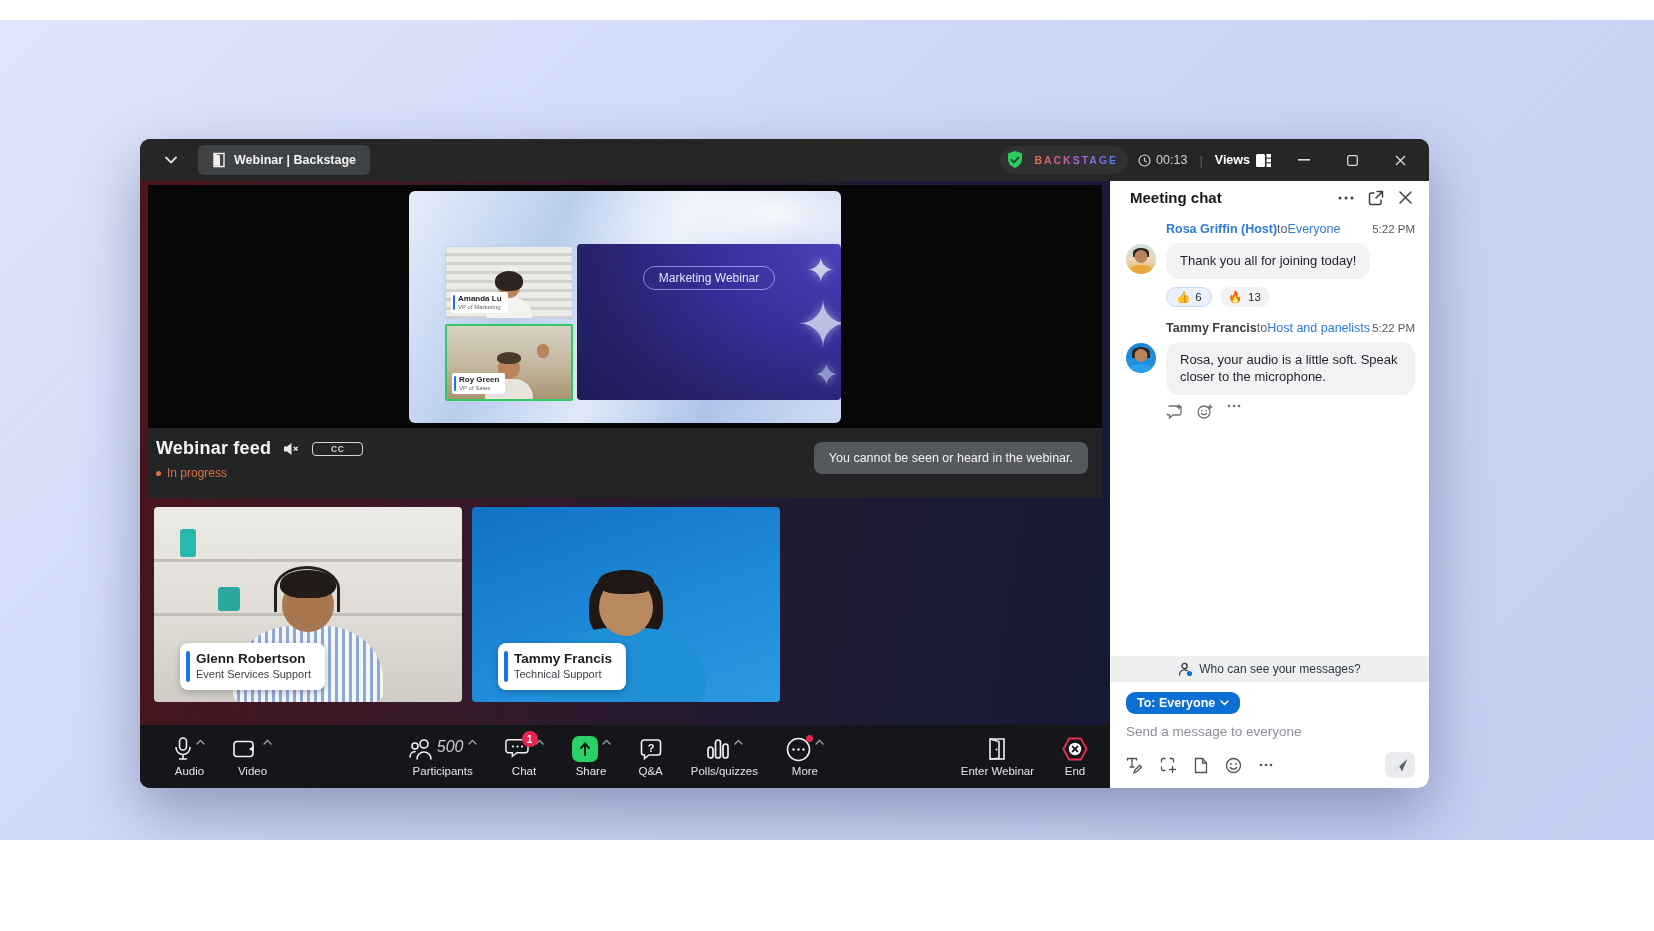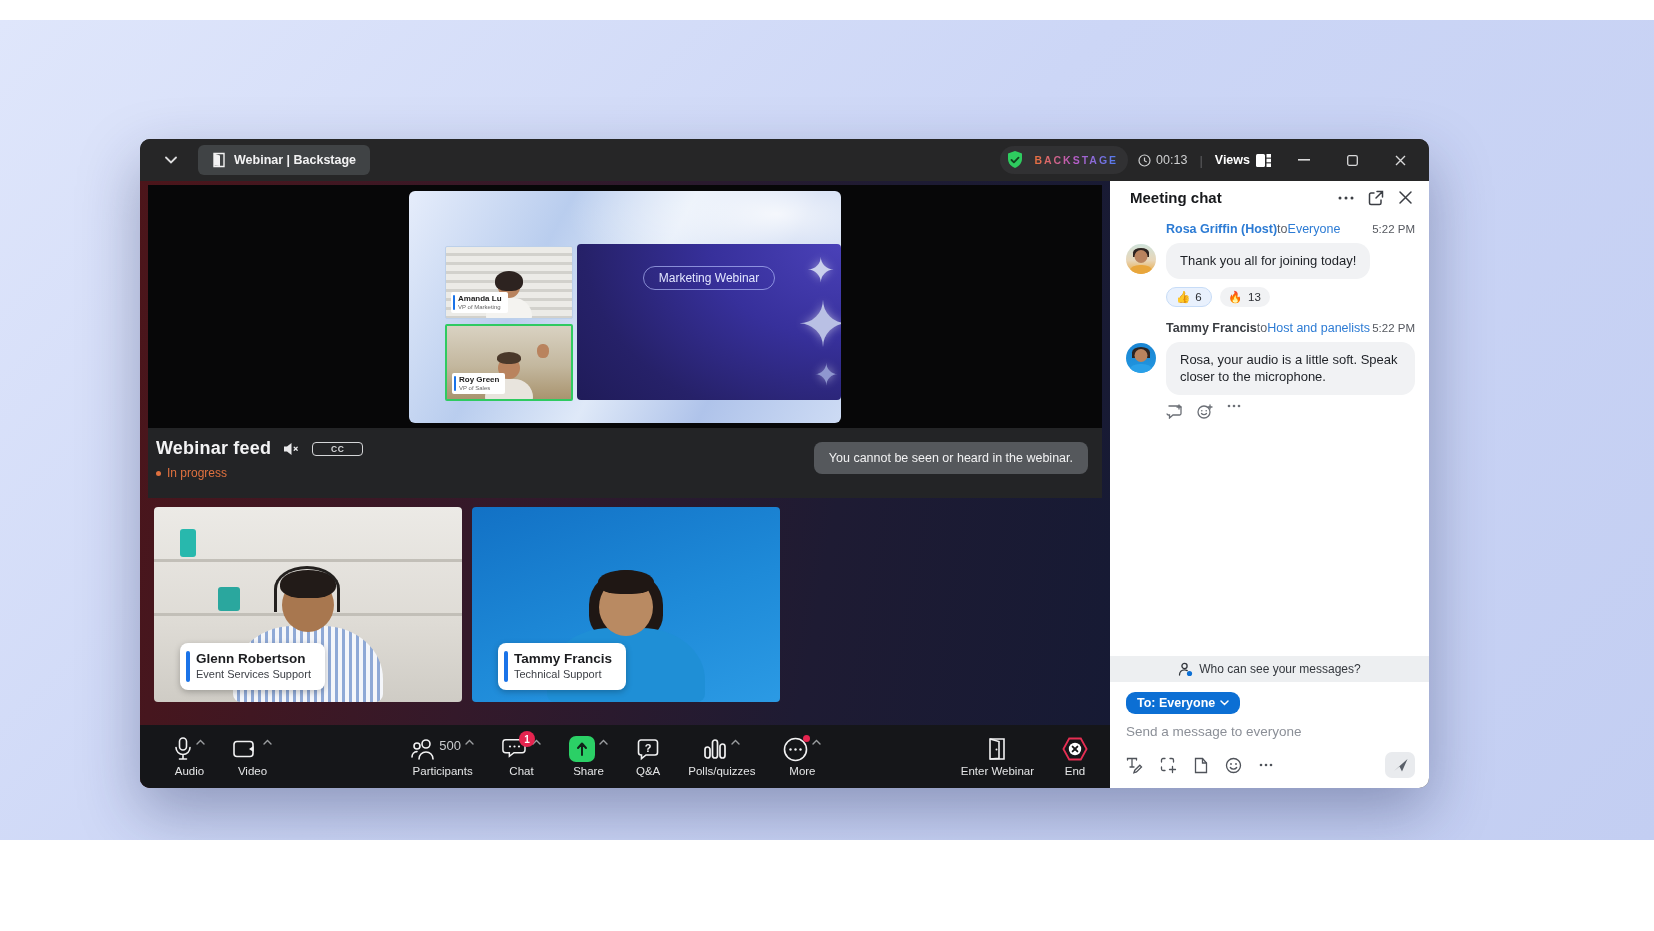--- a/index.html
+++ b/index.html
@@ -87,21 +87,21 @@
   .t-paul { background:linear-gradient(180deg,#dcd8d2 0%,#d1ccc5 70%,#bfbab2 100%); }
   .t-paul .deco1 { position:absolute; left:20px; top:18px; width:74px; height:64px; background:#19b8c8; clip-path:polygon(0 100%,50% 0,100% 100%); opacity:.9; }
   .t-paul .deco2 { position:absolute; right:14px; top:20px; width:60px; height:86px; background:#e7e3dd; border:2px solid #cfcac2; border-radius:4px; }
   .hand { position:absolute; border-radius:45%; background:#b9835e; }
 
   
   .toolbar { position:absolute; left:0; right:0; bottom:0; height:63px; background:#151619;
     display:flex; align-items:center; padding:0 22px 0 20px; }
   .tb-item { display:flex; flex-direction:column; align-items:center; gap:3px; margin:0 14px; cursor:pointer; position:relative; }
   .tb-ico-row { display:flex; align-items:center; gap:4px; height:26px; color:#f1f1f2; }
-  .tb-count { font-size:13px; color:#c9cbcd; align-self:flex-start; margin-top:2px; }
+  .tb-count { font-size:16px; color:#c9cbcd; align-self:flex-start; margin-top:2px;font-style:italic; }
   .tb-caret { color:#9b9da0; display:flex; align-self:flex-start; margin-top:3px; }
   .tb-label { font-size:11.5px; color:#e4e5e6; }
   .spacer { flex:1; }
   .share-sq { width:26px; height:26px; border-radius:7px; background:#2bd066; display:flex; align-items:center; justify-content:center; color:#10241a; }
   .badge { position:absolute; top:-6px; right:-7px; min-width:16px; height:16px; border-radius:8px; background:#e5244f;
     color:#fff; font-size:10px; font-weight:700; display:flex; align-items:center; justify-content:center; padding:0 4px; }
   .reddot { position:absolute; top:-2px; right:-2px; width:7px; height:7px; border-radius:50%; background:#e5244f; }
   .rel { position:relative; }
 
   

